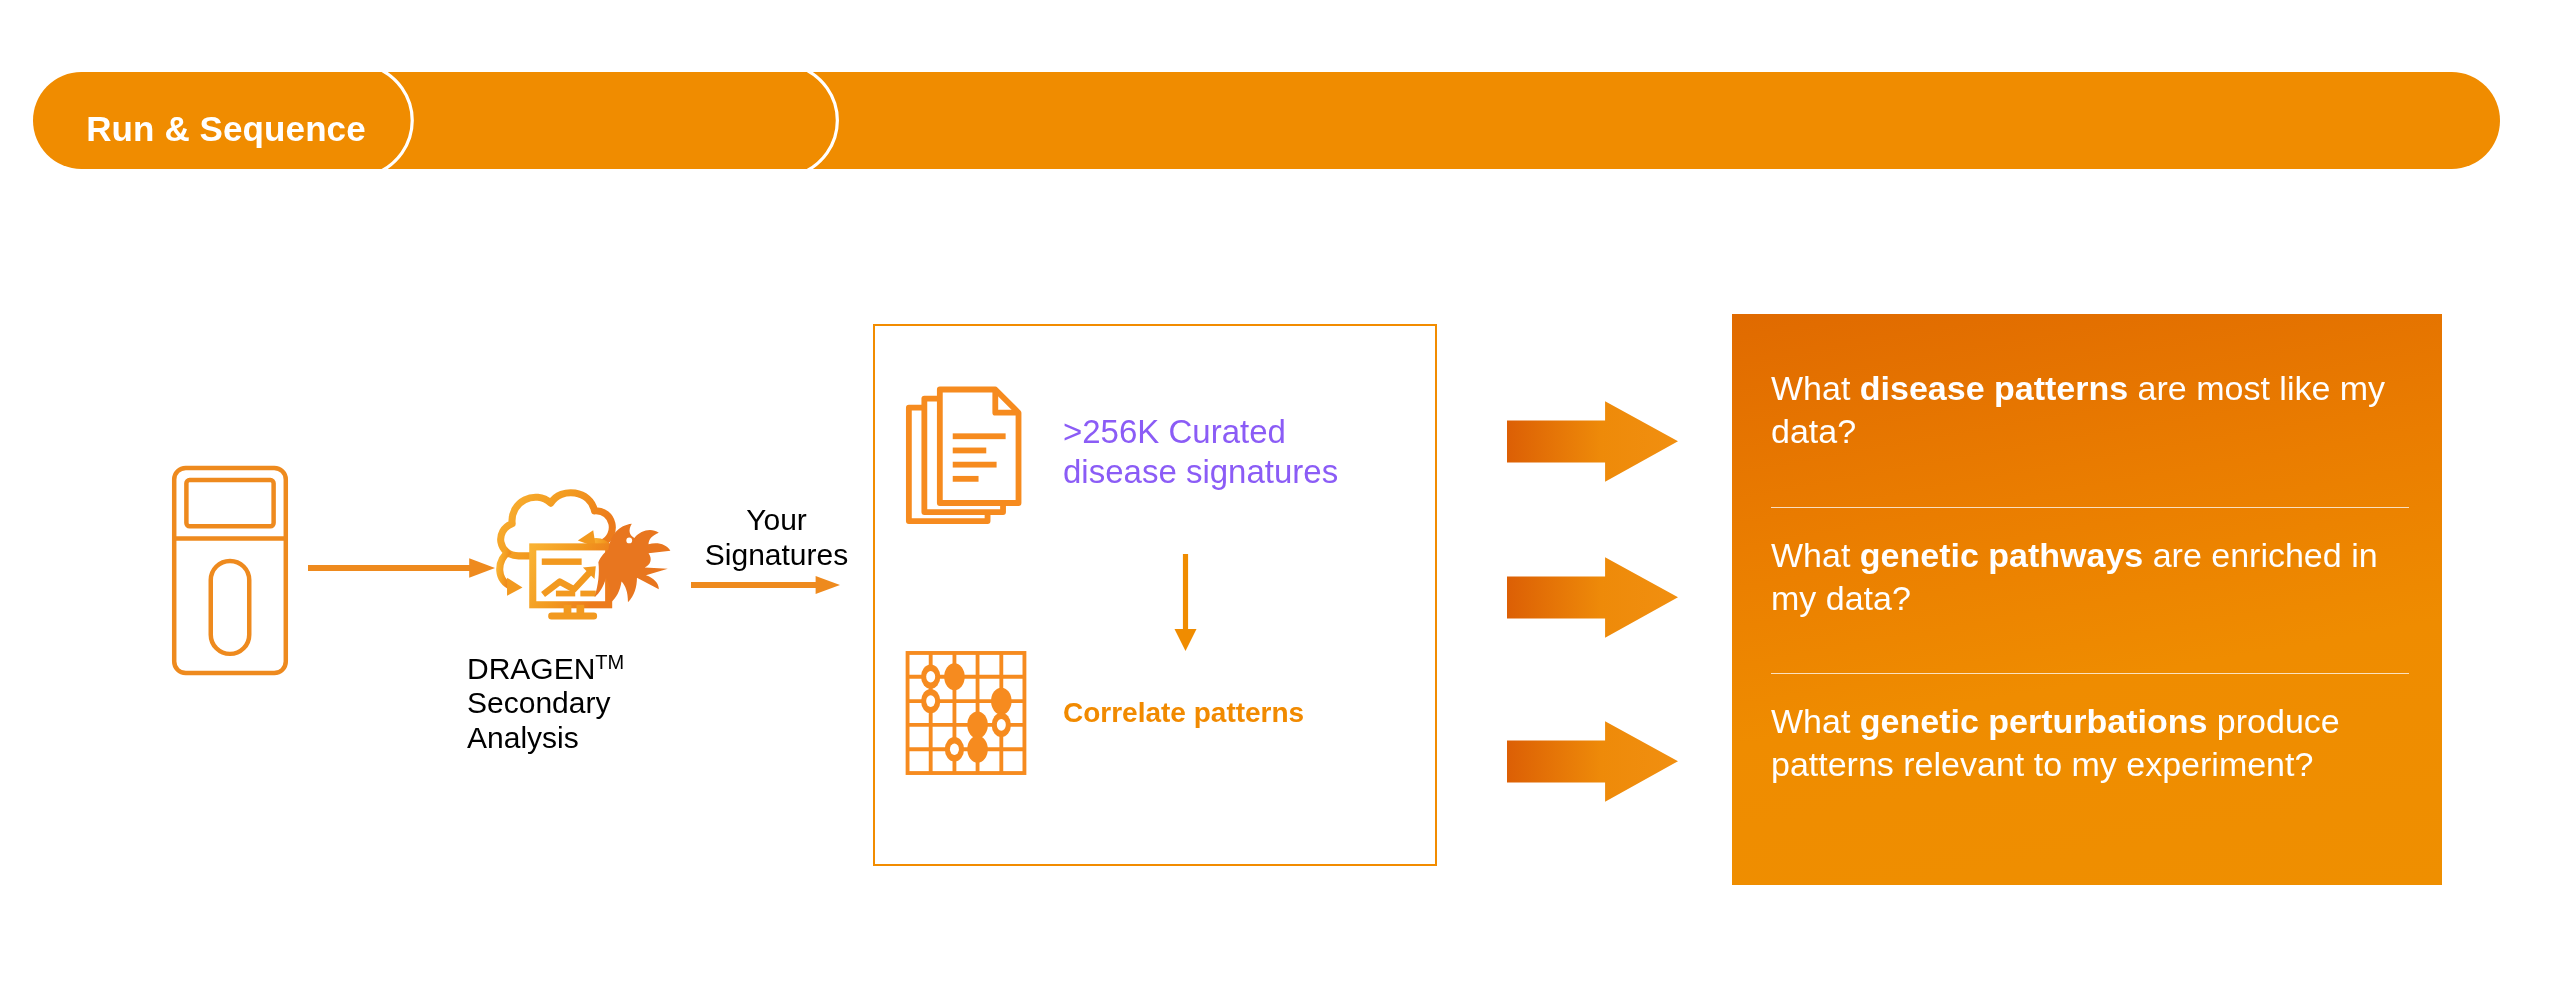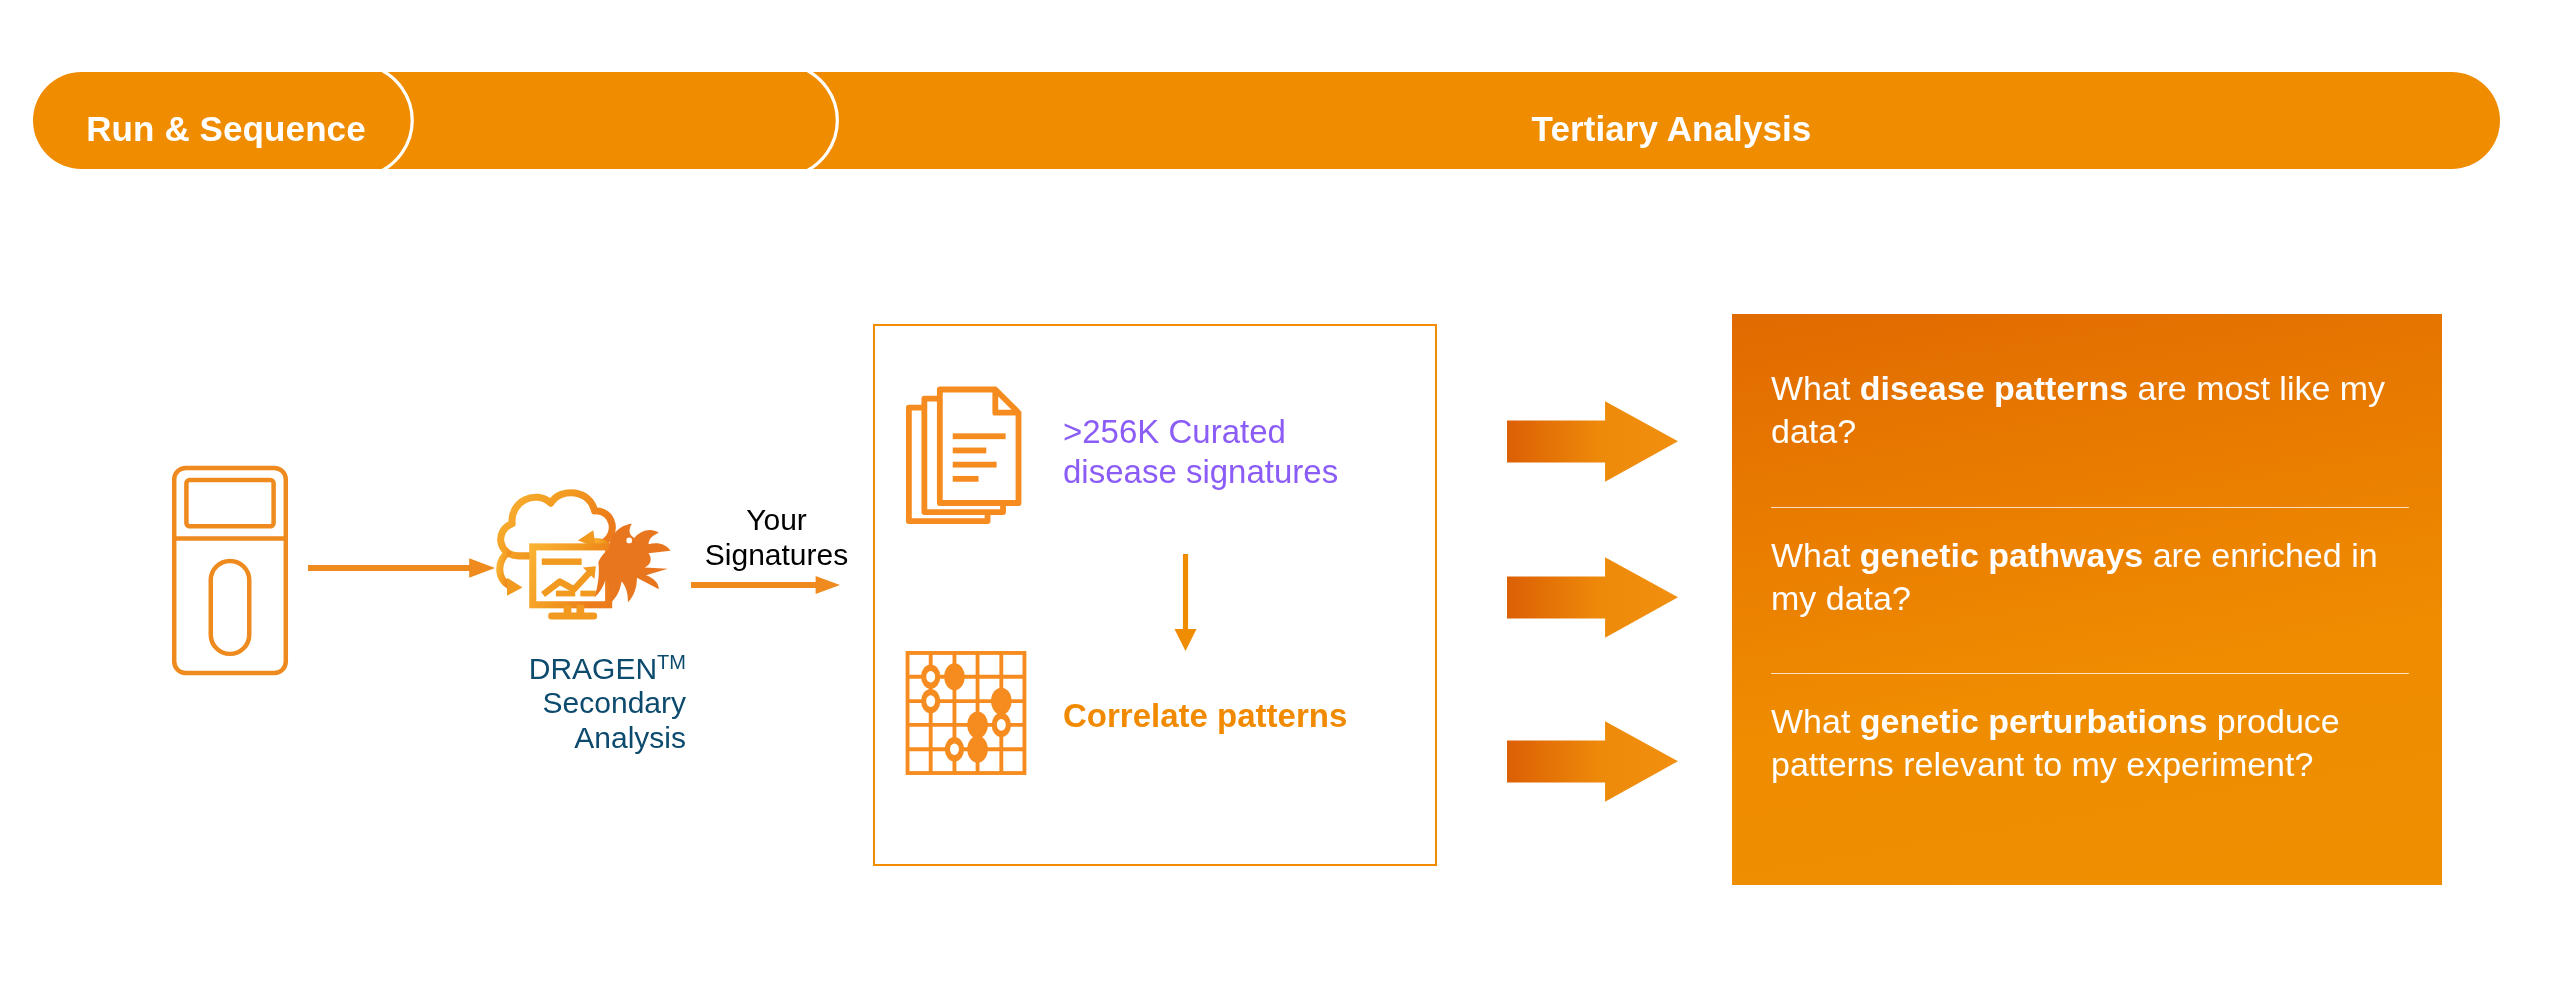--- a/index.html
+++ b/index.html
@@ -80,22 +80,22 @@
     left: 0px;
     top: 0px;
     width: 193px;
     height: 164px;
   }
   #dragen-caption {
     position: absolute;
     left: -13px;
     top: 171px;
     width: 219px;
-    text-align: right;
-    color: #0c4a6e;
+    text-align: left;
+    color: #000000;
     font-size: 30px;
     line-height: 1.15;
   }
   #dragen-caption .sup {
     font-size: 20px;
     vertical-align: 9.7px;
   }
 
   
   #your-signatures-group {
@@ -165,21 +165,21 @@
     width: 122px;
     height: 126px;
   }
   #correlate-patterns-text {
     position: absolute;
     left: 1063px;
     top: 696px;
     width: 341px;
     color: #F18A00;
     font-weight: bold;
-    font-size: 33px;
+    font-size: 28px;
     line-height: 1.2;
   }
 
   
   .big-arrow {
     position: absolute;
     left: 1507px;
     width: 171px;
     height: 81px;
   }
@@ -230,21 +230,20 @@
         <rect x="0" y="0" width="3830" height="150" rx="75" ry="75"></rect>
       </clipPath>
     </defs>
     <rect x="0" y="0" width="3830" height="150" rx="75" ry="75" fill="#F08C00"></rect>
     <g clip-path="url(#bannerClip)" fill="none" stroke="#ffffff" stroke-width="5">
       <path d="M 525 -10 C 610 20, 610 130, 525 160"></path>
       <path d="M 1185 -10 C 1270 20, 1270 130, 1185 160"></path>
     </g>
   </svg>
   <div class="banner-label" id="banner-label-0">Run &amp; Sequence</div>
-  <div class="banner-label" id="banner-label-2">Tertiary Analysis</div>
 </div>
 
 <div id="sequencer-icon">
   <svg viewBox="0 0 184 330" width="118" height="213">
     <g fill="none" stroke="#EE8A1E" stroke-width="7">
       <rect x="5" y="5" width="174" height="320" rx="18" ry="18"></rect>
       <rect x="24" y="24" width="136" height="72" rx="5" ry="5"></rect>
       <line x1="5" y1="115" x2="179" y2="115"></line>
       <rect x="62" y="150" width="60" height="145" rx="30" ry="30"></rect>
     </g>

